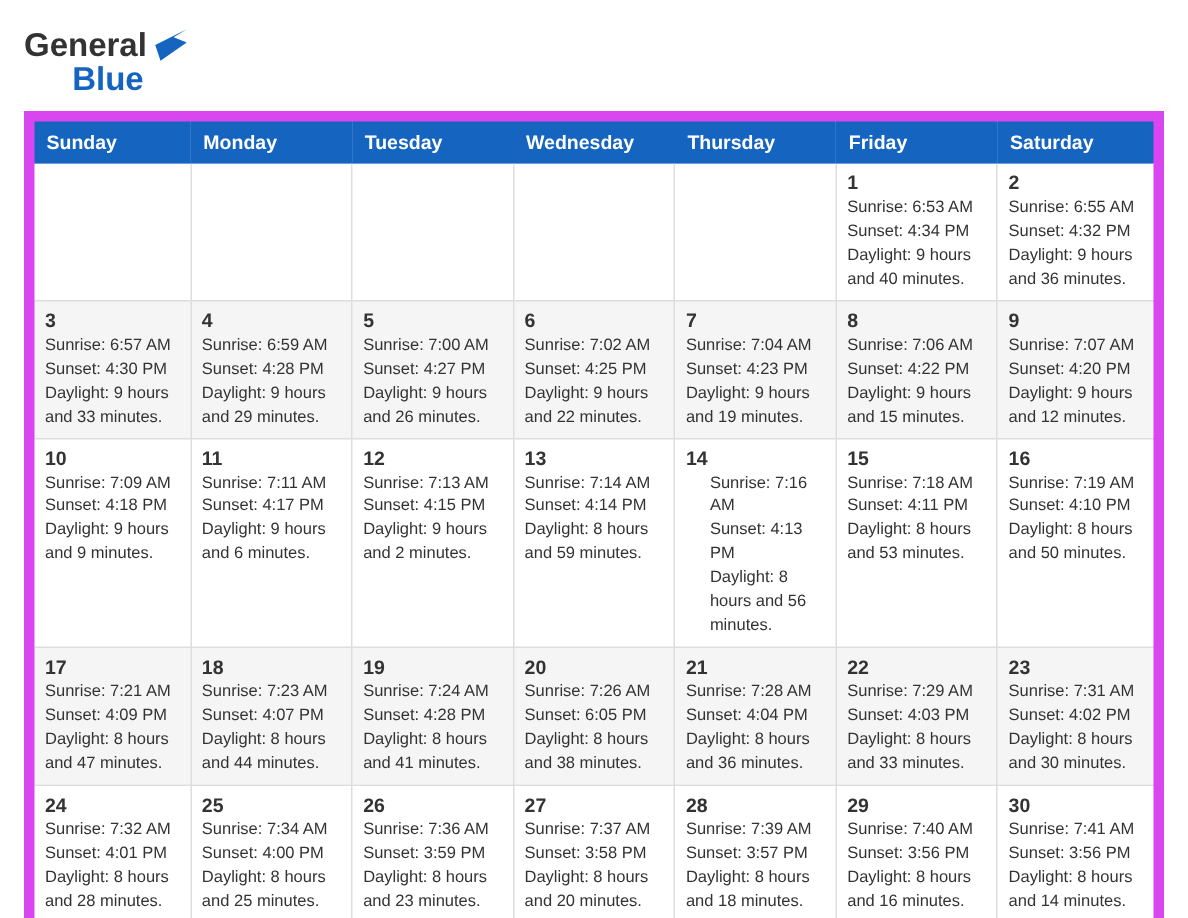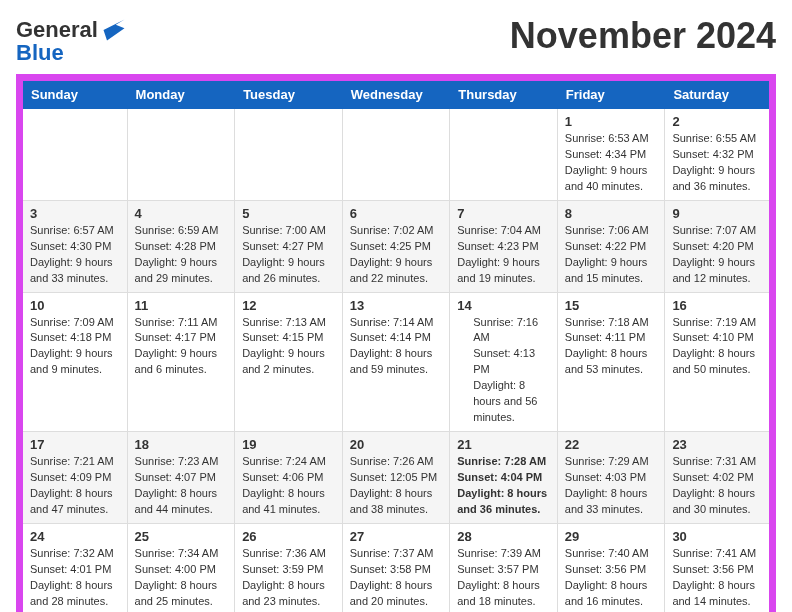--- a/index.html
+++ b/index.html
@@ -12,21 +12,21 @@
     }
     .header-area {
       display: flex;
       align-items: flex-start;
       justify-content: space-between;
       margin-bottom: 8px;
     }
     .logo {
       display: flex;
       flex-direction: column;
-      align-items: flex-start;
+      align-items: center;
     }
     .logo-text {
       display: flex;
       align-items: center;
       font-size: 22px;
       font-weight: bold;
       color: #333;
       line-height: 1;
     }
     .logo-text .general {
@@ -98,21 +98,20 @@
   <div class="logo">
     <div class="logo-text">
       <span class="general">General</span>
       <svg class="logo-icon" viewBox="0 0 32 32" xmlns="http://www.w3.org/2000/svg">
         <polygon points="8,28 28,14 18,10 28,4 4,16" fill="#1565c0"></polygon>
       </svg>
     </div>
     <span style="font-size:22px; font-weight:bold; color:#1565c0; margin-top:-4px;">Blue</span>
   </div>
   <div class="title-area">
-    <div class="month-title">November 2024</div>
   </div>
 </div>
 
 <table class="calendar-table">
   <thead>
     <tr>
     <th>Sunday</th>
         <th>Monday</th>
         <th>Tuesday</th>
         <th>Wednesday</th>
@@ -238,32 +237,32 @@
         </td>
         <td>
           <span class="day-number">18</span>
           <div class="day-info" style="white-space: pre-line;">Sunrise: 7:23 AM
 Sunset: 4:07 PM
 Daylight: 8 hours and 44 minutes.</div>
         </td>
         <td>
           <span class="day-number">19</span>
           <div class="day-info" style="white-space: pre-line;">Sunrise: 7:24 AM
-Sunset: 4:06 PM
+Sunset: 4:28 PM
 Daylight: 8 hours and 41 minutes.</div>
         </td>
         <td>
           <span class="day-number">20</span>
           <div class="day-info" style="white-space: pre-line;">Sunrise: 7:26 AM
-Sunset: 12:05 PM
+Sunset: 6:05 PM
 Daylight: 8 hours and 38 minutes.</div>
         </td>
         <td>
           <span class="day-number">21</span>
-          <div class="day-info" style="white-space: pre-line; font-weight: bold;">Sunrise: 7:28 AM
+          <div class="day-info" style="white-space: pre-line;">Sunrise: 7:28 AM
 Sunset: 4:04 PM
 Daylight: 8 hours and 36 minutes.</div>
         </td>
         <td>
           <span class="day-number">22</span>
           <div class="day-info" style="white-space: pre-line;">Sunrise: 7:29 AM
 Sunset: 4:03 PM
 Daylight: 8 hours and 33 minutes.</div>
         </td>
         <td>

